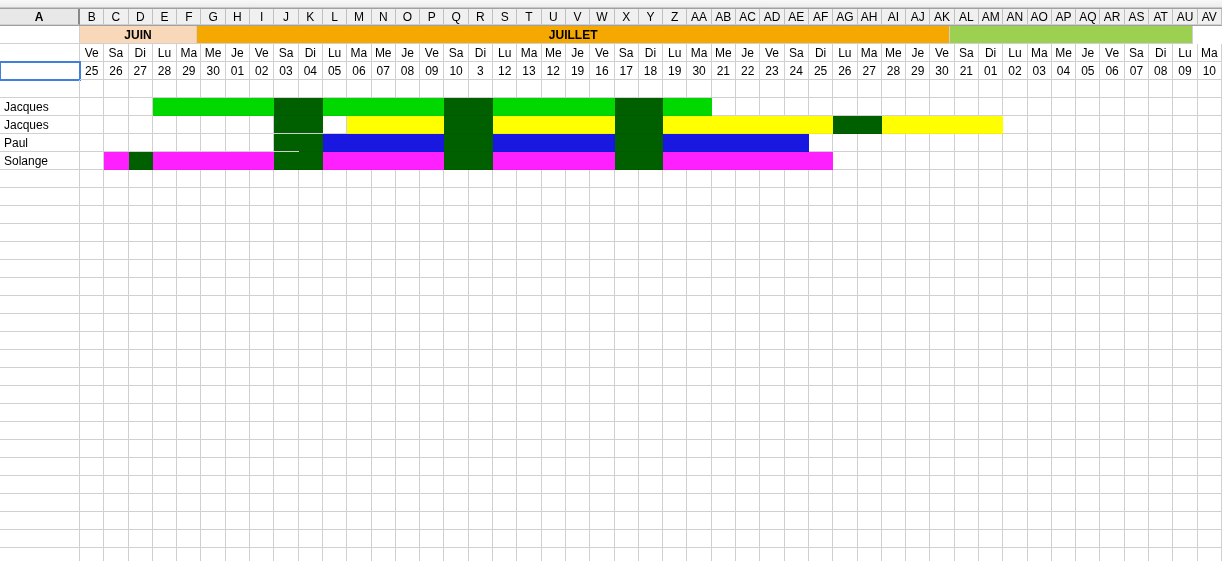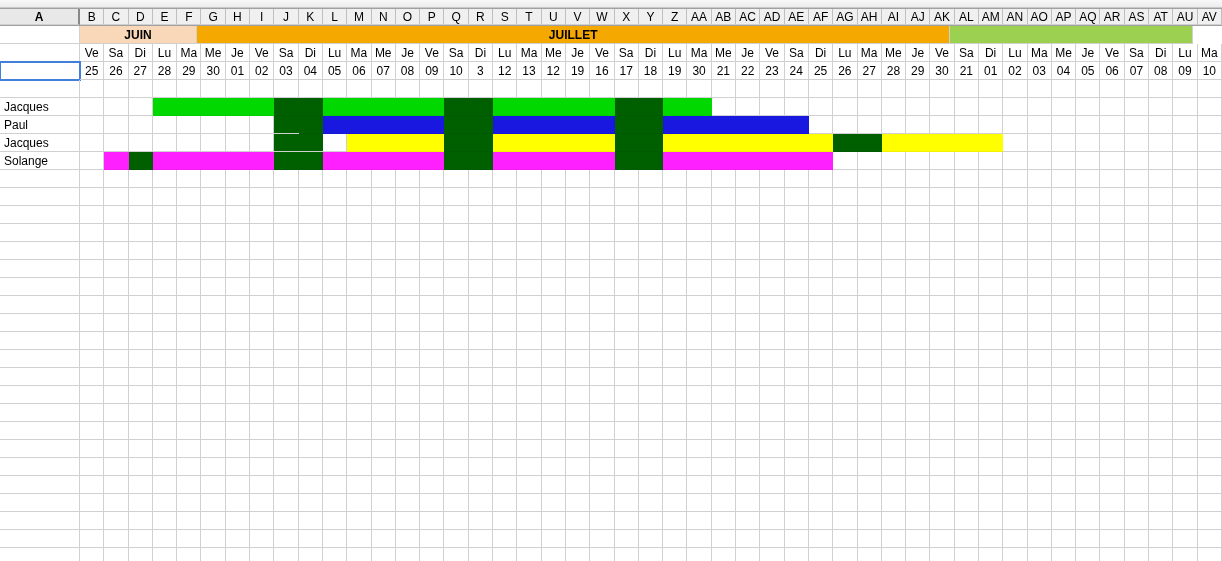--- a/index.html
+++ b/index.html
@@ -336,20 +336,70 @@
         <div class="cell data-col"></div>
         <div class="cell data-col"></div>
         <div class="cell data-col"></div>
         <div class="cell data-col"></div>
         <div class="cell data-col"></div>
         <div class="cell data-col"></div>
         <div class="cell data-col"></div>
         <div class="cell data-col"></div>
       </div>
       <div class="row">
+        <div class="cell col-a">Jacques</div>
+        <div class="cell data-col"></div>
+        <div class="cell data-col"></div>
+        <div class="cell data-col"></div>
+        <div class="cell data-col"></div>
+        <div class="cell data-col"></div>
+        <div class="cell data-col"></div>
+        <div class="cell data-col"></div>
+        <div class="cell data-col"></div>
+        <div class="cell data-col darkgreen" style="border-right: none;"></div>
+        <div class="cell data-col darkgreen" style="border-right: none;"></div>
+        <div class="cell data-col"></div>
+        <div class="cell data-col jacques" style="border-right: none; border-bottom: 1px solid rgba(0, 0, 0, 0.05);"></div>
+        <div class="cell data-col jacques" style="border-right: none; border-bottom: 1px solid rgba(0, 0, 0, 0.05);"></div>
+        <div class="cell data-col jacques" style="border-right: none; border-bottom: 1px solid rgba(0, 0, 0, 0.05);"></div>
+        <div class="cell data-col jacques" style="border-right: none; border-bottom: 1px solid rgba(0, 0, 0, 0.05);"></div>
+        <div class="cell data-col darkgreen" style="border-right: none; border-bottom: 1px solid rgba(0, 0, 0, 0.05);"></div>
+        <div class="cell data-col darkgreen" style="border-right: none; border-bottom: 1px solid rgba(0, 0, 0, 0.05);"></div>
+        <div class="cell data-col jacques" style="border-right: none; border-bottom: 1px solid rgba(0, 0, 0, 0.05);"></div>
+        <div class="cell data-col jacques" style="border-right: none; border-bottom: 1px solid rgba(0, 0, 0, 0.05);"></div>
+        <div class="cell data-col jacques" style="border-right: none; border-bottom: 1px solid rgba(0, 0, 0, 0.05);"></div>
+        <div class="cell data-col jacques" style="border-right: none; border-bottom: 1px solid rgba(0, 0, 0, 0.05);"></div>
+        <div class="cell data-col jacques" style="border-right: none; border-bottom: 1px solid rgba(0, 0, 0, 0.05);"></div>
+        <div class="cell data-col darkgreen" style="border-right: none; border-bottom: 1px solid rgba(0, 0, 0, 0.05);"></div>
+        <div class="cell data-col darkgreen" style="border-right: none; border-bottom: 1px solid rgba(0, 0, 0, 0.05);"></div>
+        <div class="cell data-col jacques" style="border-right: none; border-bottom: 1px solid rgba(0, 0, 0, 0.05);"></div>
+        <div class="cell data-col jacques" style="border-right: none; border-bottom: 1px solid rgba(0, 0, 0, 0.05);"></div>
+        <div class="cell data-col jacques" style="border-right: none; border-bottom: 1px solid rgba(0, 0, 0, 0.05);"></div>
+        <div class="cell data-col jacques" style="border-right: none; border-bottom: 1px solid rgba(0, 0, 0, 0.05);"></div>
+        <div class="cell data-col jacques" style="border-right: none; border-bottom: 1px solid rgba(0, 0, 0, 0.05);"></div>
+        <div class="cell data-col jacques" style="border-right: none; border-bottom: 1px solid rgba(0, 0, 0, 0.05);"></div>
+        <div class="cell data-col jacques" style="border-right: none; border-bottom: 1px solid rgba(0, 0, 0, 0.05);"></div>
+        <div class="cell data-col darkgreen" style="border-right: none; border-bottom: 1px solid rgba(0, 0, 0, 0.05);"></div>
+        <div class="cell data-col darkgreen" style="border-right: none; border-bottom: 1px solid rgba(0, 0, 0, 0.05);"></div>
+        <div class="cell data-col jacques" style="border-right: none; border-bottom: 1px solid rgba(0, 0, 0, 0.05);"></div>
+        <div class="cell data-col jacques" style="border-right: none; border-bottom: 1px solid rgba(0, 0, 0, 0.05);"></div>
+        <div class="cell data-col jacques" style="border-right: none; border-bottom: 1px solid rgba(0, 0, 0, 0.05);"></div>
+        <div class="cell data-col jacques" style="border-right: none; border-bottom: 1px solid rgba(0, 0, 0, 0.05);"></div>
+        <div class="cell data-col jacques" style="border-right: none; border-bottom: 1px solid rgba(0, 0, 0, 0.05);"></div>
+        <div class="cell data-col"></div>
+        <div class="cell data-col"></div>
+        <div class="cell data-col"></div>
+        <div class="cell data-col"></div>
+        <div class="cell data-col"></div>
+        <div class="cell data-col"></div>
+        <div class="cell data-col"></div>
+        <div class="cell data-col"></div>
+        <div class="cell data-col"></div>
+      </div>
+      <div class="row">
         <div class="cell col-a">Paul</div>
         <div class="cell data-col"></div>
         <div class="cell data-col"></div>
         <div class="cell data-col"></div>
         <div class="cell data-col"></div>
         <div class="cell data-col"></div>
         <div class="cell data-col"></div>
         <div class="cell data-col"></div>
         <div class="cell data-col"></div>
         <div class="cell data-col darkgreen" style="border-right: none;"></div>
@@ -386,70 +436,20 @@
         <div class="cell data-col"></div>
         <div class="cell data-col"></div>
         <div class="cell data-col"></div>
         <div class="cell data-col"></div>
         <div class="cell data-col"></div>
         <div class="cell data-col"></div>
         <div class="cell data-col"></div>
         <div class="cell data-col"></div>
       </div>
       <div class="row">
-        <div class="cell col-a">Jacques</div>
-        <div class="cell data-col"></div>
-        <div class="cell data-col"></div>
-        <div class="cell data-col"></div>
-        <div class="cell data-col"></div>
-        <div class="cell data-col"></div>
-        <div class="cell data-col"></div>
-        <div class="cell data-col"></div>
-        <div class="cell data-col"></div>
-        <div class="cell data-col darkgreen" style="border-right: none;"></div>
-        <div class="cell data-col darkgreen" style="border-right: none;"></div>
-        <div class="cell data-col"></div>
-        <div class="cell data-col jacques" style="border-right: none; border-bottom: 1px solid rgba(0, 0, 0, 0.05);"></div>
-        <div class="cell data-col jacques" style="border-right: none; border-bottom: 1px solid rgba(0, 0, 0, 0.05);"></div>
-        <div class="cell data-col jacques" style="border-right: none; border-bottom: 1px solid rgba(0, 0, 0, 0.05);"></div>
-        <div class="cell data-col jacques" style="border-right: none; border-bottom: 1px solid rgba(0, 0, 0, 0.05);"></div>
-        <div class="cell data-col darkgreen" style="border-right: none; border-bottom: 1px solid rgba(0, 0, 0, 0.05);"></div>
-        <div class="cell data-col darkgreen" style="border-right: none; border-bottom: 1px solid rgba(0, 0, 0, 0.05);"></div>
-        <div class="cell data-col jacques" style="border-right: none; border-bottom: 1px solid rgba(0, 0, 0, 0.05);"></div>
-        <div class="cell data-col jacques" style="border-right: none; border-bottom: 1px solid rgba(0, 0, 0, 0.05);"></div>
-        <div class="cell data-col jacques" style="border-right: none; border-bottom: 1px solid rgba(0, 0, 0, 0.05);"></div>
-        <div class="cell data-col jacques" style="border-right: none; border-bottom: 1px solid rgba(0, 0, 0, 0.05);"></div>
-        <div class="cell data-col jacques" style="border-right: none; border-bottom: 1px solid rgba(0, 0, 0, 0.05);"></div>
-        <div class="cell data-col darkgreen" style="border-right: none; border-bottom: 1px solid rgba(0, 0, 0, 0.05);"></div>
-        <div class="cell data-col darkgreen" style="border-right: none; border-bottom: 1px solid rgba(0, 0, 0, 0.05);"></div>
-        <div class="cell data-col jacques" style="border-right: none; border-bottom: 1px solid rgba(0, 0, 0, 0.05);"></div>
-        <div class="cell data-col jacques" style="border-right: none; border-bottom: 1px solid rgba(0, 0, 0, 0.05);"></div>
-        <div class="cell data-col jacques" style="border-right: none; border-bottom: 1px solid rgba(0, 0, 0, 0.05);"></div>
-        <div class="cell data-col jacques" style="border-right: none; border-bottom: 1px solid rgba(0, 0, 0, 0.05);"></div>
-        <div class="cell data-col jacques" style="border-right: none; border-bottom: 1px solid rgba(0, 0, 0, 0.05);"></div>
-        <div class="cell data-col jacques" style="border-right: none; border-bottom: 1px solid rgba(0, 0, 0, 0.05);"></div>
-        <div class="cell data-col jacques" style="border-right: none; border-bottom: 1px solid rgba(0, 0, 0, 0.05);"></div>
-        <div class="cell data-col darkgreen" style="border-right: none; border-bottom: 1px solid rgba(0, 0, 0, 0.05);"></div>
-        <div class="cell data-col darkgreen" style="border-right: none; border-bottom: 1px solid rgba(0, 0, 0, 0.05);"></div>
-        <div class="cell data-col jacques" style="border-right: none; border-bottom: 1px solid rgba(0, 0, 0, 0.05);"></div>
-        <div class="cell data-col jacques" style="border-right: none; border-bottom: 1px solid rgba(0, 0, 0, 0.05);"></div>
-        <div class="cell data-col jacques" style="border-right: none; border-bottom: 1px solid rgba(0, 0, 0, 0.05);"></div>
-        <div class="cell data-col jacques" style="border-right: none; border-bottom: 1px solid rgba(0, 0, 0, 0.05);"></div>
-        <div class="cell data-col jacques" style="border-right: none; border-bottom: 1px solid rgba(0, 0, 0, 0.05);"></div>
-        <div class="cell data-col"></div>
-        <div class="cell data-col"></div>
-        <div class="cell data-col"></div>
-        <div class="cell data-col"></div>
-        <div class="cell data-col"></div>
-        <div class="cell data-col"></div>
-        <div class="cell data-col"></div>
-        <div class="cell data-col"></div>
-        <div class="cell data-col"></div>
-      </div>
-      <div class="row">
         <div class="cell col-a">Solange</div>
         <div class="cell data-col"></div>
         <div class="cell data-col solange" style="border-right: none; border-bottom: 1px solid rgba(0, 0, 0, 0.05);"></div>
         <div class="cell data-col darkgreen" style="border-right: none; border-bottom: 1px solid rgba(0, 0, 0, 0.05);"></div>
         <div class="cell data-col solange" style="border-right: none; border-bottom: 1px solid rgba(0, 0, 0, 0.05);"></div>
         <div class="cell data-col solange" style="border-right: none; border-bottom: 1px solid rgba(0, 0, 0, 0.05);"></div>
         <div class="cell data-col solange" style="border-right: none; border-bottom: 1px solid rgba(0, 0, 0, 0.05);"></div>
         <div class="cell data-col solange" style="border-right: none; border-bottom: 1px solid rgba(0, 0, 0, 0.05);"></div>
         <div class="cell data-col solange" style="border-right: none; border-bottom: 1px solid rgba(0, 0, 0, 0.05);"></div>
         <div class="cell data-col darkgreen" style="border-right: none; border-bottom: 1px solid rgba(0, 0, 0, 0.05);"></div>

